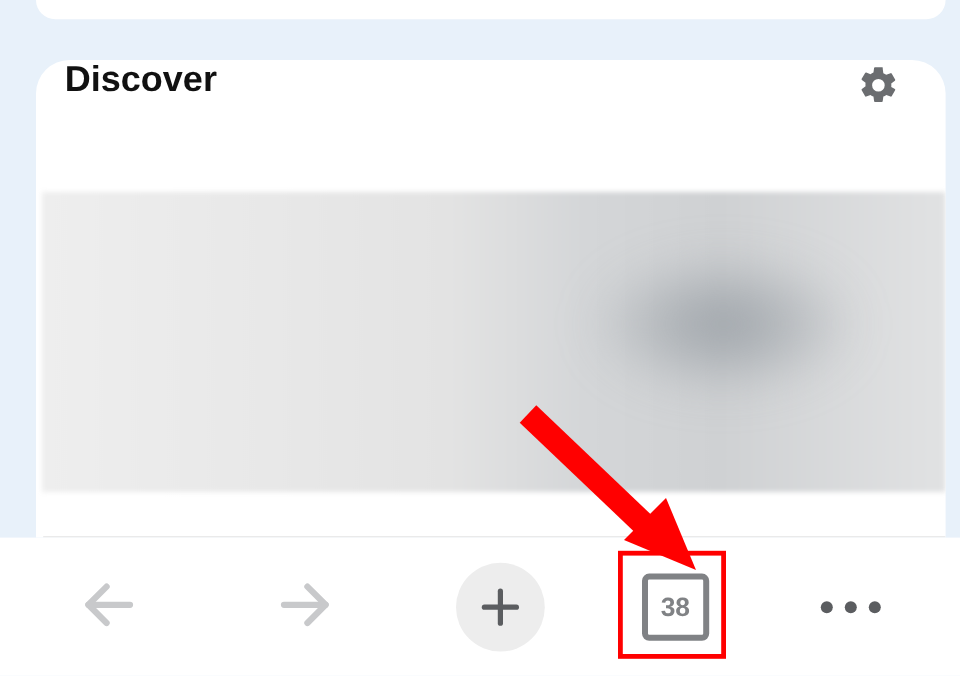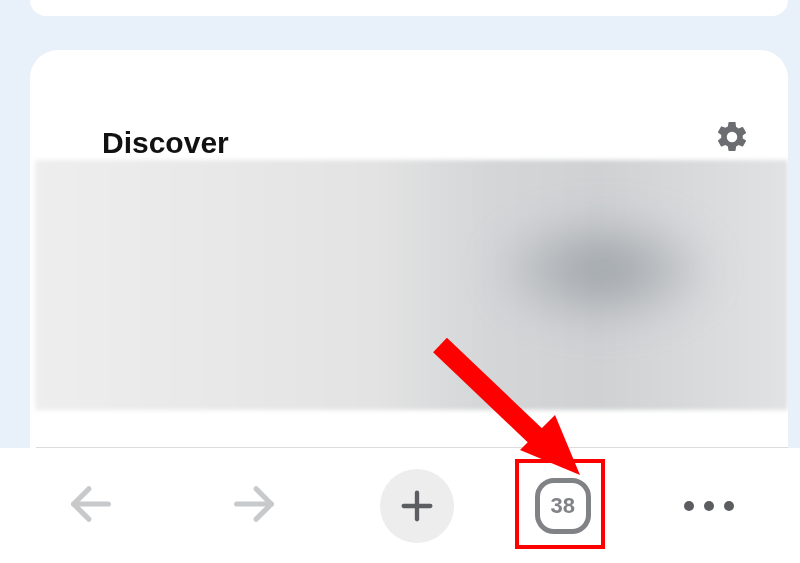--- a/index.html
+++ b/index.html
@@ -22,25 +22,24 @@
     position: absolute;
     left: 30px; right: 12px; top: 50px;
     height: 398px;
     background: #ffffff;
     border-top-left-radius: 28px;
     border-top-right-radius: 28px;
     overflow: hidden;
   }
   .discover-header {
     display: flex;
-    align-items: flex-end;
+    align-items: flex-start;
     justify-content: space-between;
     height: 110px;
     padding: 0 34px 0 24px;
-    margin-left: 48px;
   }
   .discover-title {
     font-size: 30px;
     font-weight: 700;
     color: #111;
   }
   .gear-btn {
     display: flex; align-items: center; justify-content: center;
     width: 44px; height: 44px;
     background: transparent; border: none; cursor: pointer;
@@ -84,21 +83,21 @@
   .add-circle {
     width: 74px; height: 74px;
     border-radius: 50%;
     background: #ededed;
     display: flex; align-items: center; justify-content: center;
   }
   .tabs-btn {
     display: flex; align-items: center; justify-content: center;
     width: 56px; height: 56px;
     border: 5px solid #808285;
-    border-radius: 19px;
+    border-radius: 6px;
     color: #808285;
     font-weight: 800;
     font-size: 22px;
     background: transparent;
     cursor: pointer;
   }
   .dots {
     display: flex; gap: 10px; align-items: center;
   }
   .dots span {

